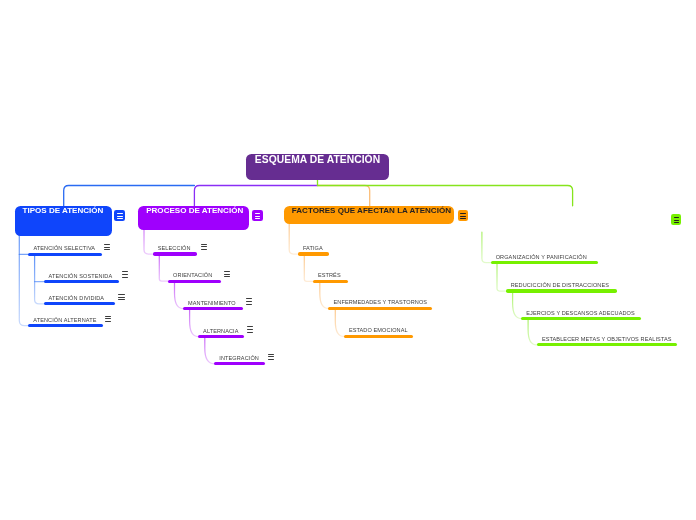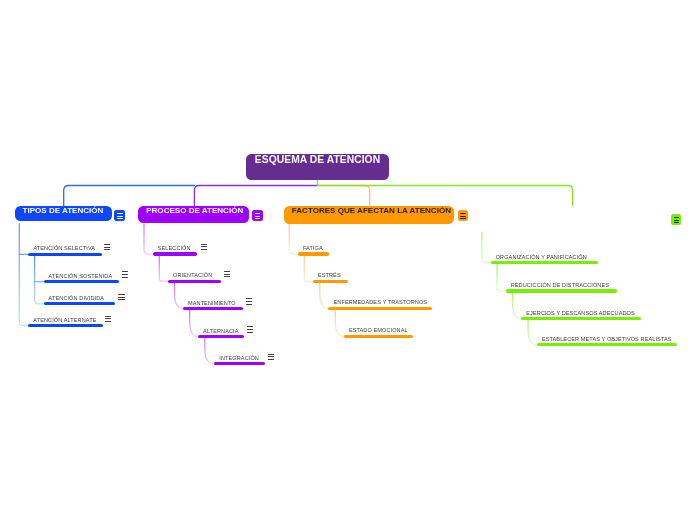--- a/index.html
+++ b/index.html
@@ -120,21 +120,21 @@
       <path d="M 319.8 282.9 V 292.9 C 319.8 300.65 321.67 308.4 328.3 308.4" stroke="url(#grad11)" stroke-width="1.25" fill="none" stroke-linecap="round" stroke-linejoin="round"></path>
       <path d="M 335.3 309.9 V 320.9 C 335.3 328.65 337.17 336.4 343.8 336.4" stroke="url(#grad12)" stroke-width="1.25" fill="none" stroke-linecap="round" stroke-linejoin="round"></path>
       <path d="M 481.9 232.2 V 258.40000000000003 Q 481.9 262.6 486.09999999999997 262.6 H 490.5" stroke="url(#grad13)" stroke-width="1.25" fill="none" stroke-linecap="round" stroke-linejoin="round"></path>
       <path d="M 497 264.1 V 288.6 Q 497 291 499.4 291 H 505.6" stroke="url(#grad14)" stroke-width="1.25" fill="none" stroke-linecap="round" stroke-linejoin="round"></path>
       <path d="M 512.6 292.5 V 303 C 512.6 310.75 514.4920000000001 318.5 521.2 318.5" stroke="url(#grad15)" stroke-width="1.25" fill="none" stroke-linecap="round" stroke-linejoin="round"></path>
       <path d="M 528.1 320 V 329.4 C 528.1 337.15 529.9920000000001 344.9 536.7 344.9" stroke="url(#grad16)" stroke-width="1.25" fill="none" stroke-linecap="round" stroke-linejoin="round"></path>
     </svg>
 <div class="node rootnode" style="left: 246px; top: 154.4px; width: 143px; height: 25.2px; background: rgb(102, 45, 145); color: rgb(255, 255, 255);">
       <span class="node-label">ESQUEMA DE ATENCIÓN</span>
     </div>
-    <div class="node topic" style="left: 14.5px; top: 206.2px; width: 97px; height: 15px; background: rgb(15, 69, 251); color: rgb(255, 255, 255);">
+    <div class="node topic" style="left: 14.5px; top: 206.2px; width: 97px; height: 30px; background: rgb(15, 69, 251); color: rgb(255, 255, 255);">
       <span class="node-label">TIPOS DE ATENCIÓN</span>
     </div>
     <div class="sqico" style="left: 114.2px; top: 210.2px; width: 10.8px; height: 10.7px; background: rgb(15, 69, 251);">
       <i style="top: 2.65px; background: rgb(255, 255, 255);"></i>
       <i style="top: 5.75px; background: rgb(255, 255, 255);"></i>
       <i style="top: 7.85px; background: rgb(255, 255, 255);"></i>
     </div>
     <div class="bar" style="left: 28.1px; top: 252.85px; width: 73.6px; background: rgb(15, 69, 251);"></div>
     <div class="sub-label" style="left: 33.4px; top: 245.4px; color: rgb(60, 60, 60);">ATENCIÓN SELECTIVA</div>
     <div class="hb" style="left: 103.9px; top: 243.9px;">
@@ -156,21 +156,21 @@
       <i style="top: 2.7px;"></i>
       <i style="top: 5.4px;"></i>
     </div>
     <div class="bar" style="left: 28.1px; top: 324.05px; width: 74.5px; background: rgb(15, 69, 251);"></div>
     <div class="sub-label" style="left: 33.3px; top: 316.6px; color: rgb(60, 60, 60);">ATENCIÓN ALTERNATE</div>
     <div class="hb" style="left: 105px; top: 315.6px;">
       <i style="top: 0px;"></i>
       <i style="top: 2.7px;"></i>
       <i style="top: 5.4px;"></i>
     </div>
-    <div class="node topic" style="left: 138.2px; top: 206.2px; width: 111px; height: 17px; background: rgb(159, 0, 253); color: rgb(255, 255, 255);">
+    <div class="node topic" style="left: 138.2px; top: 206.2px; width: 111px; height: 24px; background: rgb(159, 0, 253); color: rgb(255, 255, 255);">
       <span class="node-label">PROCESO DE ATENCIÓN</span>
     </div>
     <div class="sqico" style="left: 251.9px; top: 210.2px; width: 10.8px; height: 10.7px; background: rgb(159, 0, 253);">
       <i style="top: 2.65px; background: rgb(255, 255, 255);"></i>
       <i style="top: 5.75px; background: rgb(255, 255, 255);"></i>
       <i style="top: 7.85px; background: rgb(255, 255, 255);"></i>
     </div>
     <div class="bar" style="left: 152.6px; top: 252.45px; width: 44.9px; background: rgb(159, 0, 253);"></div>
     <div class="sub-label" style="left: 157.7px; top: 245px; color: rgb(60, 60, 60);">SELECCIÓN</div>
     <div class="hb" style="left: 200.7px; top: 243.8px;">

